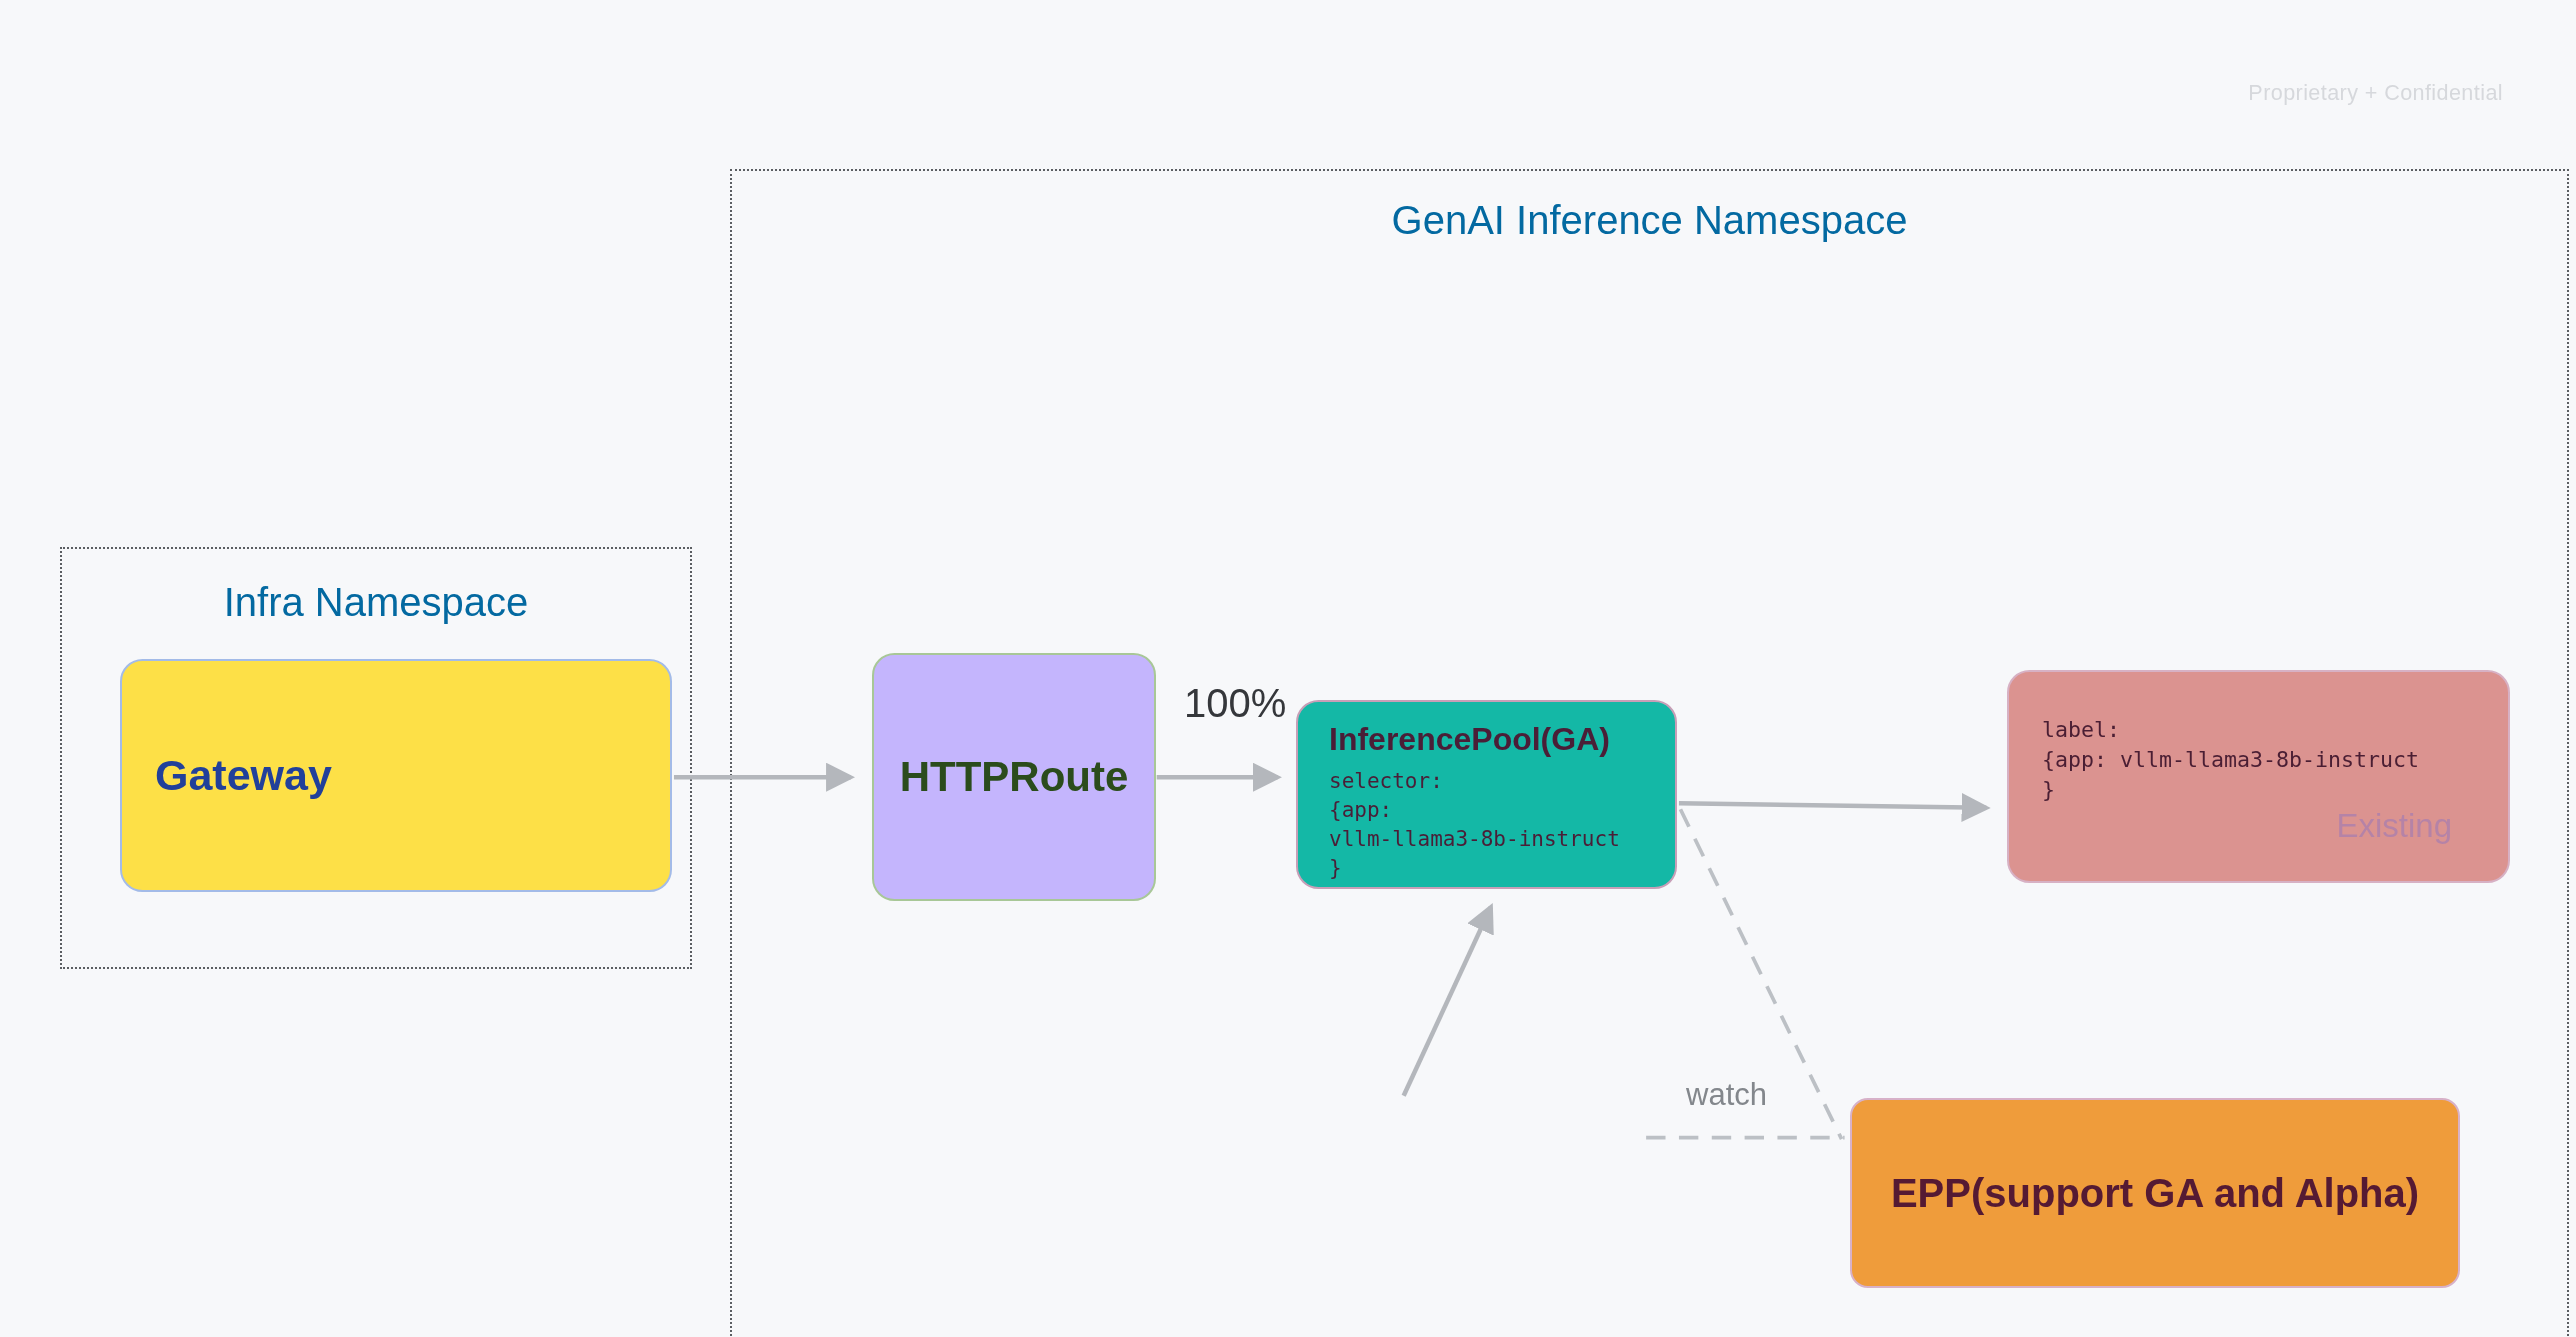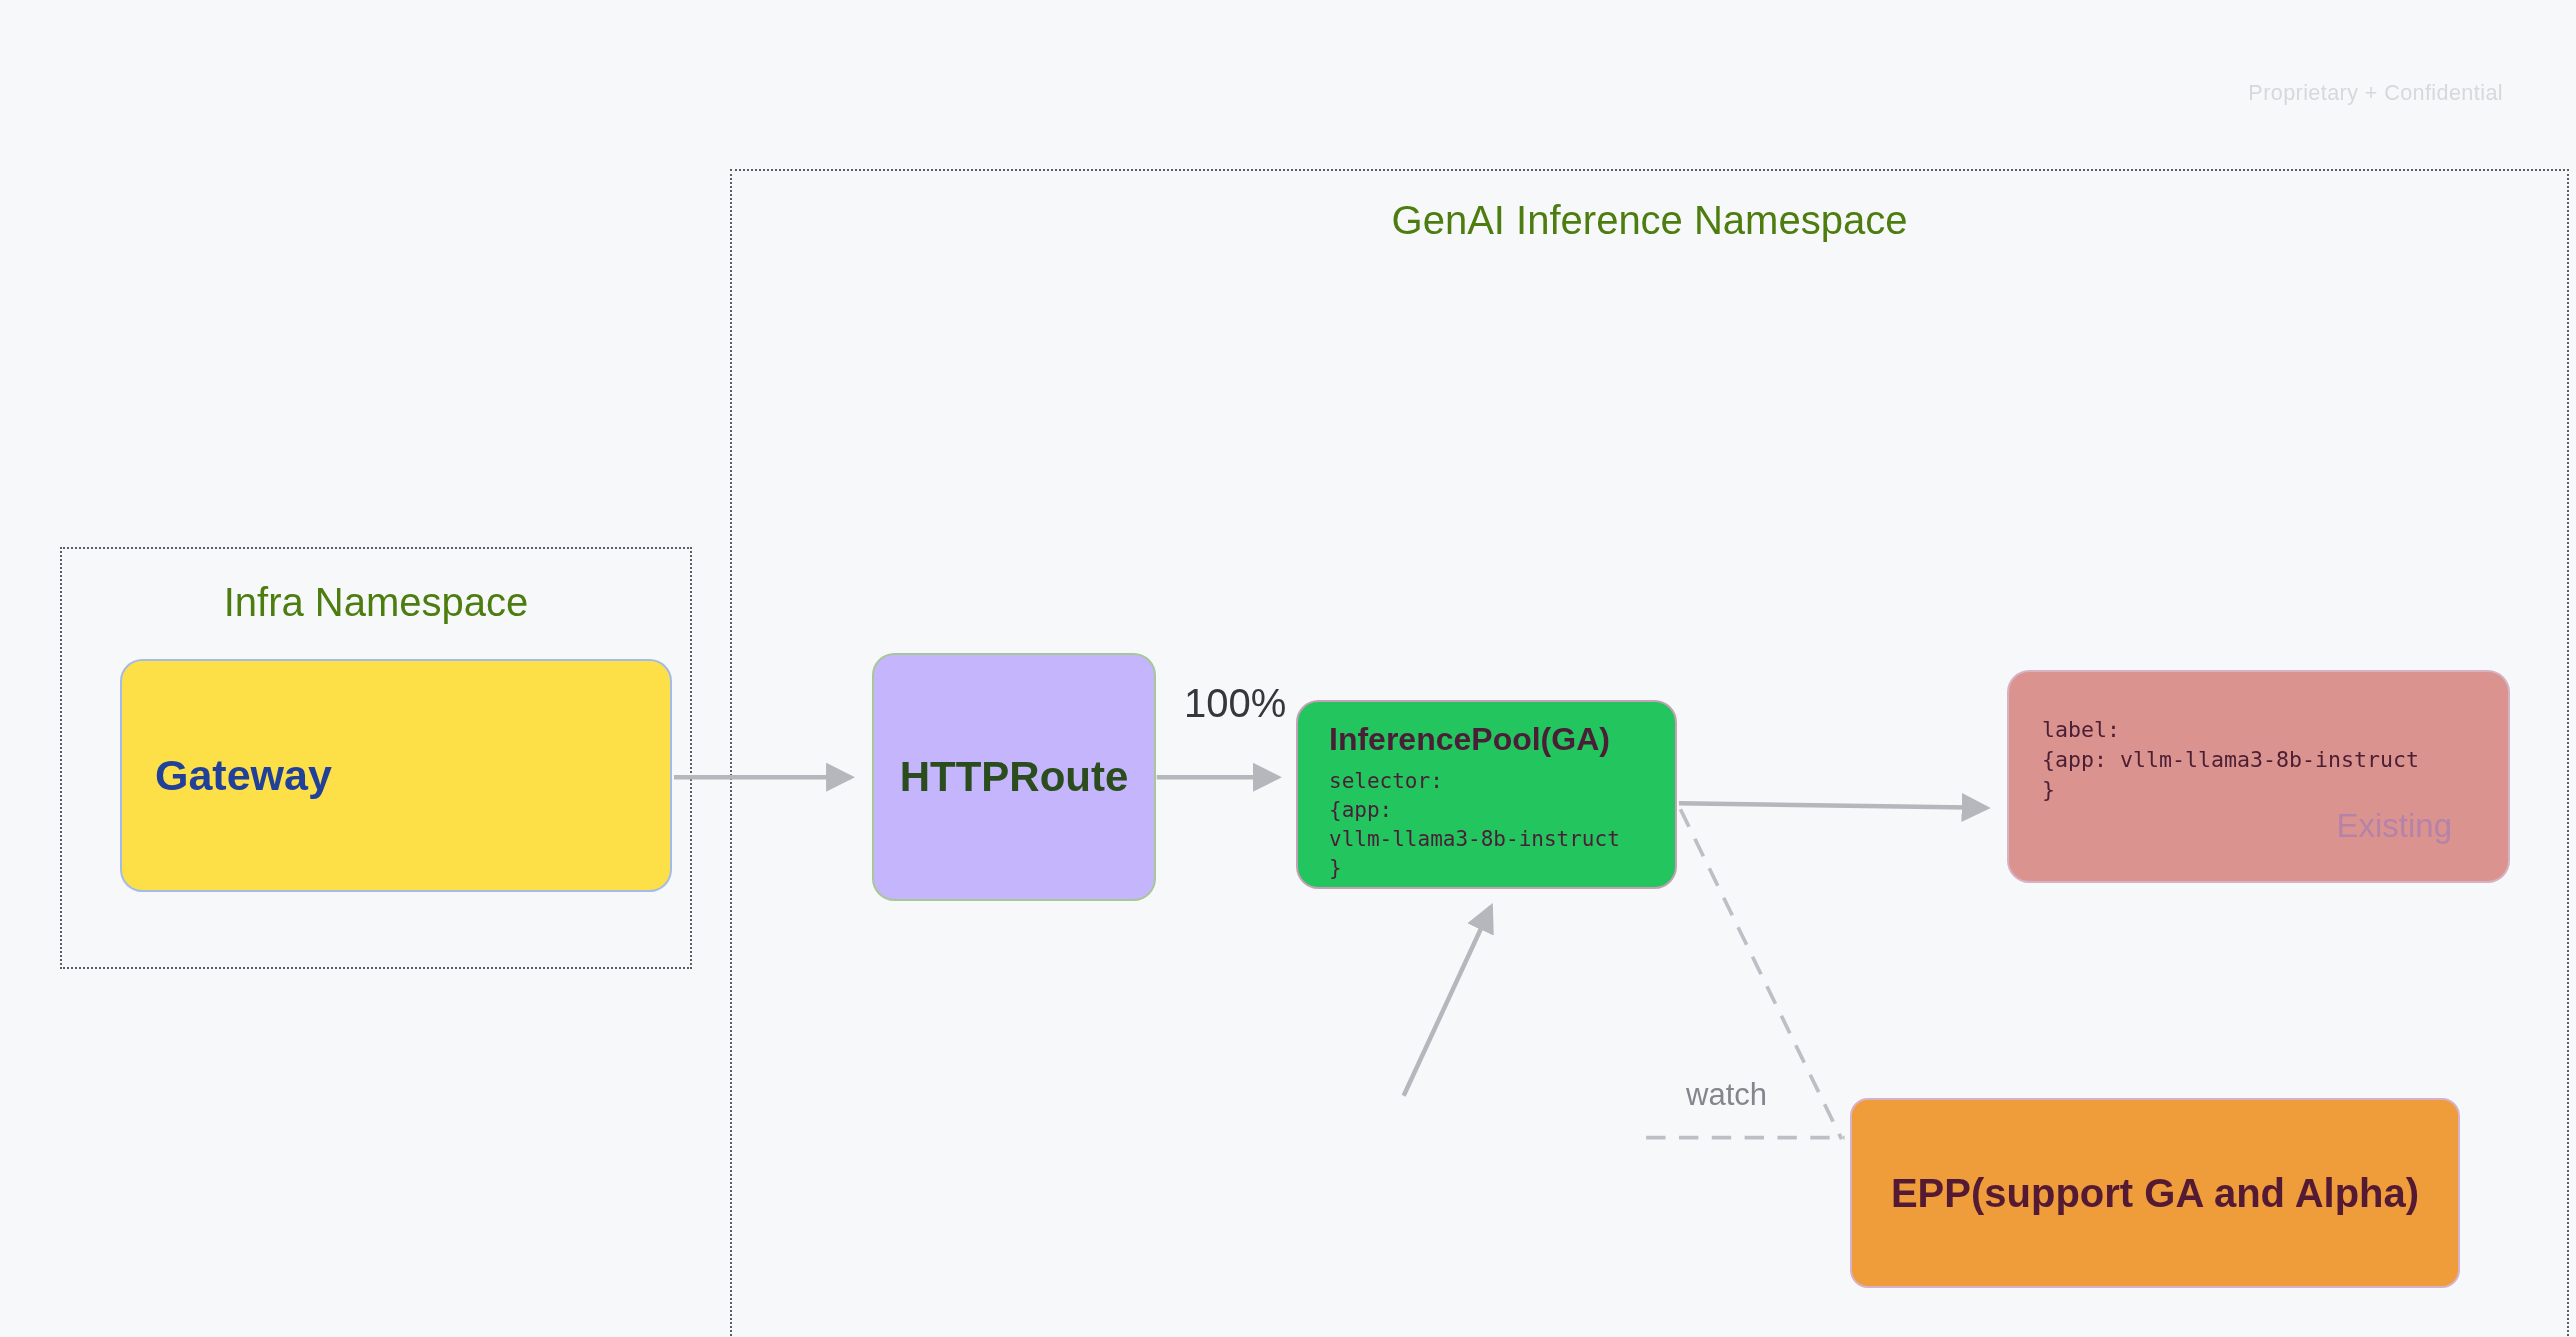--- a/index.html
+++ b/index.html
@@ -15,21 +15,21 @@
   .watermark{
     position:absolute;top:72px;right:73px;
     font-size:21.6px;color:#d6d8dc;letter-spacing:0.4px;
   }
 
   .ns-box{position:absolute;border:2.2px dotted #5b5e62;background:transparent;}
   .ns-genai{left:730px;top:161px;width:1835px;height:1167px;}
   .ns-infra{left:60px;top:539px;width:628px;height:418px;}
   .ns-title{
     position:absolute;width:100%;text-align:center;
-    color:#4d7c0f;font-size:40px;font-weight:400;
+    color:#0369a1;font-size:40px;font-weight:400;
   }
   .ns-genai .ns-title{top:27px;}
   .ns-infra .ns-title{top:31px;}
 
   svg.connectors{position:absolute;left:0;top:0;width:2576px;height:1337px;}
   .edge{stroke:#b4b7bc;stroke-width:6;fill:none;}
   .edge-dashed{stroke:#bcc0c5;stroke-width:5;fill:none;stroke-dasharray:26 18;}
 
   .node{
     position:absolute;box-sizing:border-box;border-radius:22.4px;
@@ -46,21 +46,21 @@
   .node-httproute{
     left:872px;top:645px;width:284px;height:248px;
     background:#c4b5fd;border-color:#a8c797;
     display:flex;align-items:center;justify-content:center;
   }
   .node-httproute .node-label{
     color:#2b4c1c;font-size:42px;font-weight:700;
   }
   .node-pool{
     left:1296px;top:692px;width:381px;height:189px;
-    background:#22c55e;border-color:#c79fb7;
+    background:#14b8a6;border-color:#c79fb7;
     padding:19.4px 0 0 31px;
   }
   .node-pool .node-title{color:#4a1e37;font-size:32px;font-weight:700;}
   .node-pool .node-code{
     color:#4a1e37;font-size:21px;line-height:29px;margin-top:9px;
     font-family:"DejaVu Sans Mono", monospace;white-space:pre;
   }
   .node-model{
     left:2007px;top:662px;width:503px;height:213px;
     background:#db9390;border-color:#d7b1c4;

